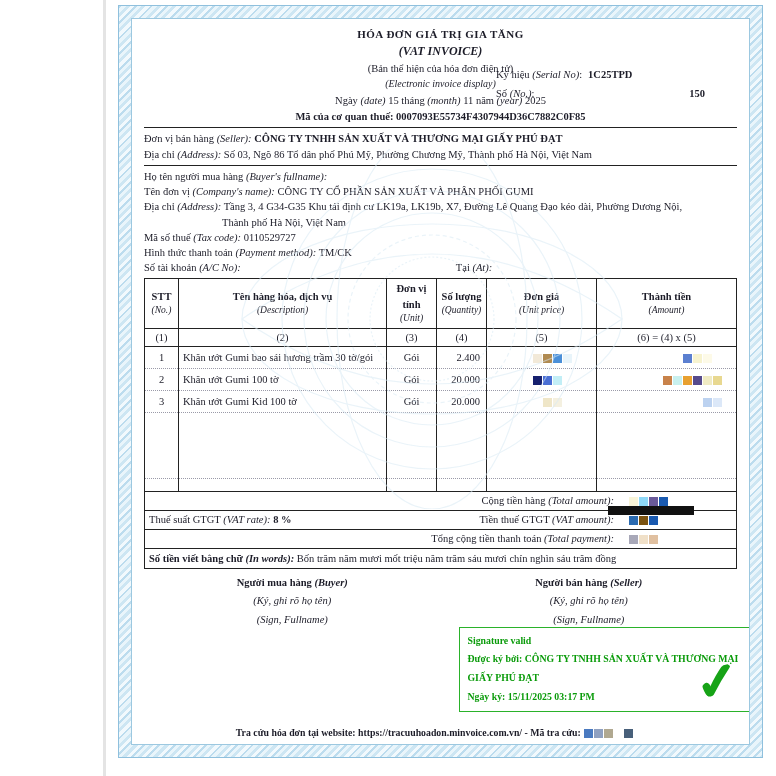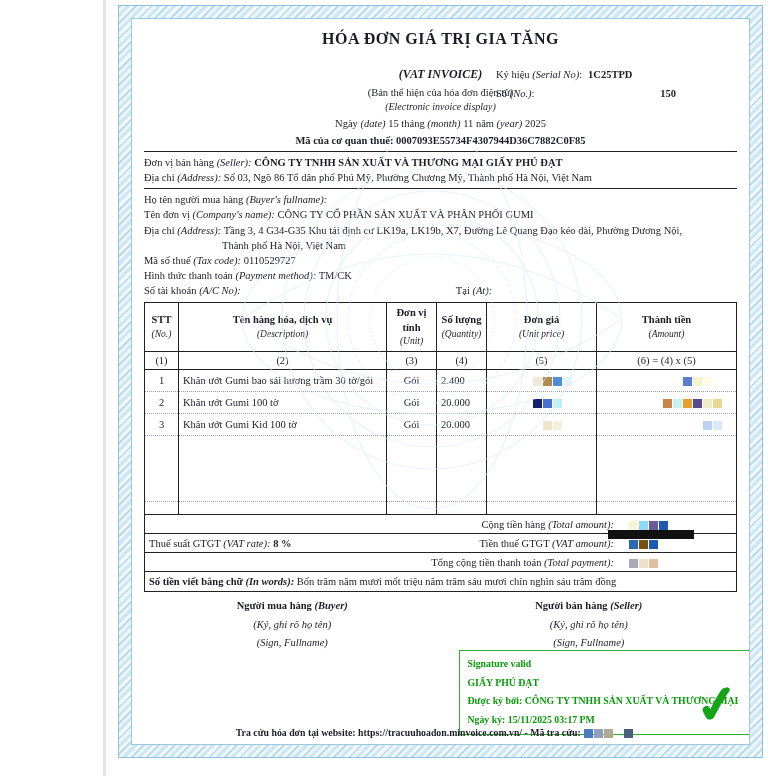--- a/index.html
+++ b/index.html
@@ -11,32 +11,32 @@
   .sheet { position:absolute; left:118px; top:5px; width:645px; height:753px; padding:12px;
            border:1px solid #8fc0dd;
            background:
              repeating-linear-gradient(135deg,#bcdcee 0 2px,#e9f5fb 2px 5px,#cde6f3 5px 8px,#f2f9fd 8px 11px); }
   .sheet-inner { position:relative; width:100%; height:100%; background:#fff; border:1px solid #9cc8e0;
                  padding:8px 12px 4px 12px; font-size:10.5px; line-height:1.45; overflow:hidden; }
 
   .watermark { position:absolute; left:90px; top:130px; opacity:.55; pointer-events:none; }
 
   .hdr { position:relative; text-align:center; }
-  .hdr-title { font-size:16px; font-weight:bold; letter-spacing:.5px; }
-  .hdr-sub { font-size:12px; font-weight:bold; font-style:italic;margin-top:16px; }
+  .hdr-title { font-size:11px; font-weight:bold; letter-spacing:.5px; }
+  .hdr-sub { font-size:12px; font-weight:bold; font-style:italic; }
   .hdr-note { font-size:10.5px; margin-top:1px; }
   .hdr-note-en { font-size:10px; font-style:italic; }
   .hdr-date { margin-top:2px; }
   .hdr-date i { font-style:italic; }
   .hdr-taxcode { margin-top:1px; font-weight:bold; }
   .serial-block { position:absolute; right:6px; top:40px; width:235px; text-align:left; font-size:10.5px; }
   .serial-row { display:flex; margin-bottom:4px; }
   .serial-row .lbl i { font-style:italic; }
   .serial-row .val { font-weight:bold; margin-left:6px; }
-  .serial-row .val-no { font-weight:bold; margin-left:auto; margin-right:55px; }
+  .serial-row .val-no { font-weight:bold; margin-left:auto; margin-right:26px; }
 
   .rule { border:none; border-top:1.5px solid #222; margin:3px 0; }
 
   .fld { margin:0; }
   .fld i { }
   .fld b { font-weight:bold; }
   .indent2 { padding-left:78px; }
   .half-row { display:flex; }
   .half-row .right-half { margin-left:215px; }
 
@@ -46,21 +46,21 @@
                 font-size:10.5px; padding:0 4px; vertical-align:middle; }
   table.items thead th { border-bottom:1px solid #222; text-align:center; padding:2px 2px; }
   .th-vi { font-weight:bold; }
   .th-en { font-weight:normal; font-style:italic; font-size:9.5px; }
   tr.colnums td { text-align:center; border-bottom:1.5px solid #222; padding:1px 2px; }
   tbody.items-body td { border-bottom:1px dotted #9a9aa8; height:22px; }
   tbody.items-body tr.filler-tall td { height:66px; }
   tbody.items-body tr.filler-short td { height:13px; border-bottom:none; }
   .c-stt { text-align:center; }
   .c-unit { text-align:center; }
-  .c-qty { text-align:left; padding-right:6px !important; }
+  .c-qty { text-align:right; padding-right:6px !important; }
   .c-desc { text-align:left; }
   .mos { text-align:right; padding-right:14px !important; white-space:nowrap; }
   .px { display:inline-block; width:9px; height:9px; vertical-align:middle; margin-left:1px; }
 
   .totals { border:1.5px solid #222; border-top:none; font-size:10.5px; }
   .t-row { display:flex; align-items:center; min-height:19px; border-bottom:1px solid #222; padding:0 4px; }
   .t-label { margin-left:auto; text-align:left; }
   .t-label i { font-style:italic; }
   .t-val { width:118px; text-align:left; padding-left:14px; position:relative; white-space:nowrap; }
   .blackbar { position:absolute; left:-6px; top:-6px; width:86px; height:9px; background:#111; }
@@ -256,22 +256,22 @@
           <div class="sig-title"><span>Người mua hàng </span><i>(Buyer)</i></div>
           <div class="sig-note">(Ký, ghi rõ họ tên)</div>
           <div class="sig-note">(Sign, Fullname)</div>
         </div>
         <div class="sig-col">
           <div class="sig-title"><span>Người bán hàng </span><i>(Seller)</i></div>
           <div class="sig-note">(Ký, ghi rõ họ tên)</div>
           <div class="sig-note">(Sign, Fullname)</div>
           <div class="sig-box">
             <div>Signature valid</div>
+            <div>Được ký bởi: CÔNG TY TNHH SẢN XUẤT VÀ THƯƠNG MẠI</div>
             <div>GIẤY PHÚ ĐẠT</div>
-            <div>Được ký bởi: CÔNG TY TNHH SẢN XUẤT VÀ THƯƠNG MẠI</div>
             <div>Ngày ký: 15/11/2025 03:17 PM</div>
             <span class="sig-check">✓</span>
           </div>
         </div>
       </div>
 
       <div class="footer">
         <div class="f-lookup">
           <span>Tra cứu hóa đơn tại website: https://tracuuhoadon.minvoice.com.vn/ - Mã tra cứu:</span>
           <span><i class="px" style="background: rgb(74, 122, 192);"></i><i class="px" style="background: rgb(143, 160, 192);"></i><i class="px" style="background: rgb(176, 168, 144);"></i><i class="px"></i><i class="px" style="background: rgb(72, 96, 122);"></i></span>

